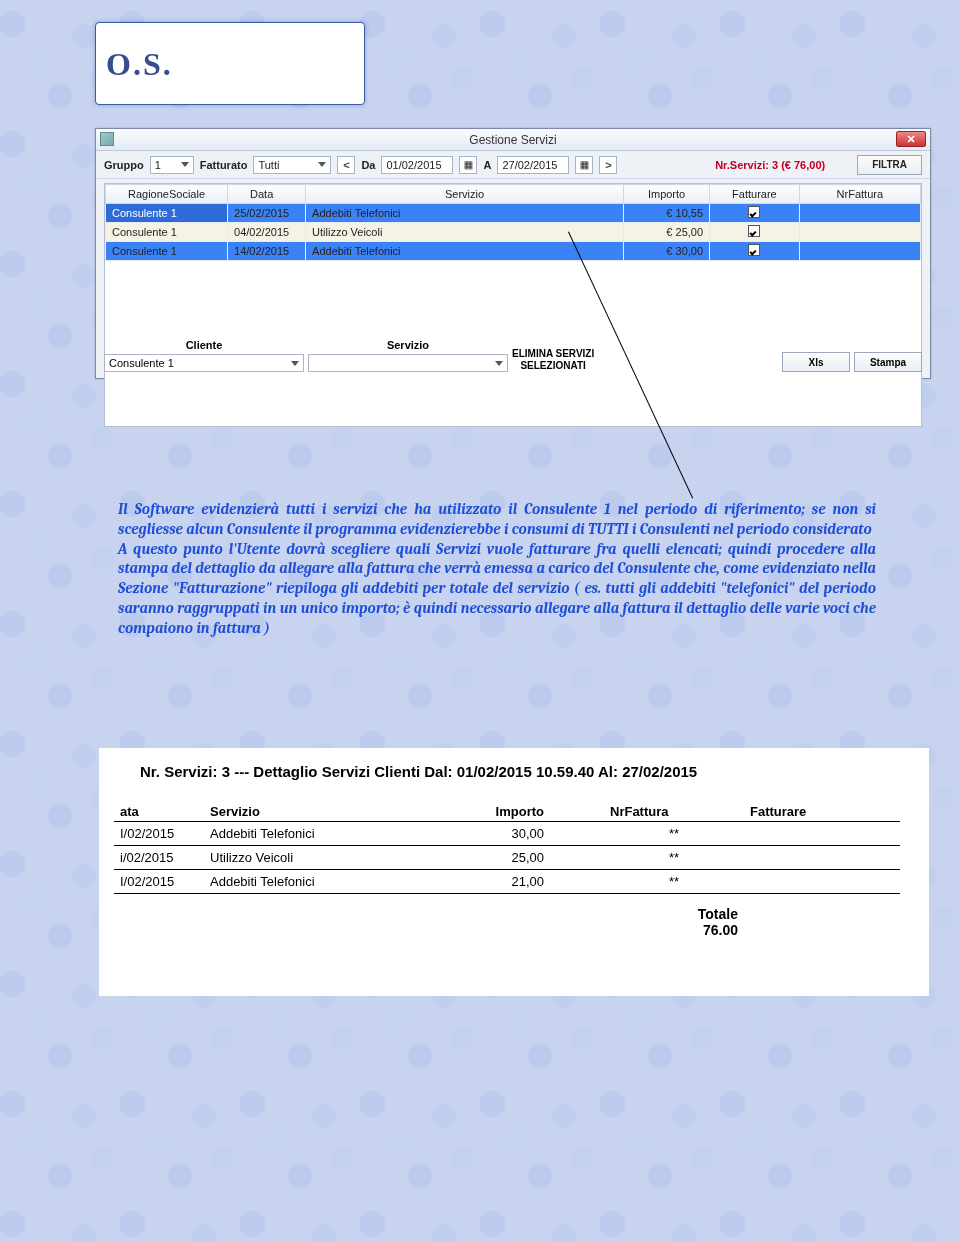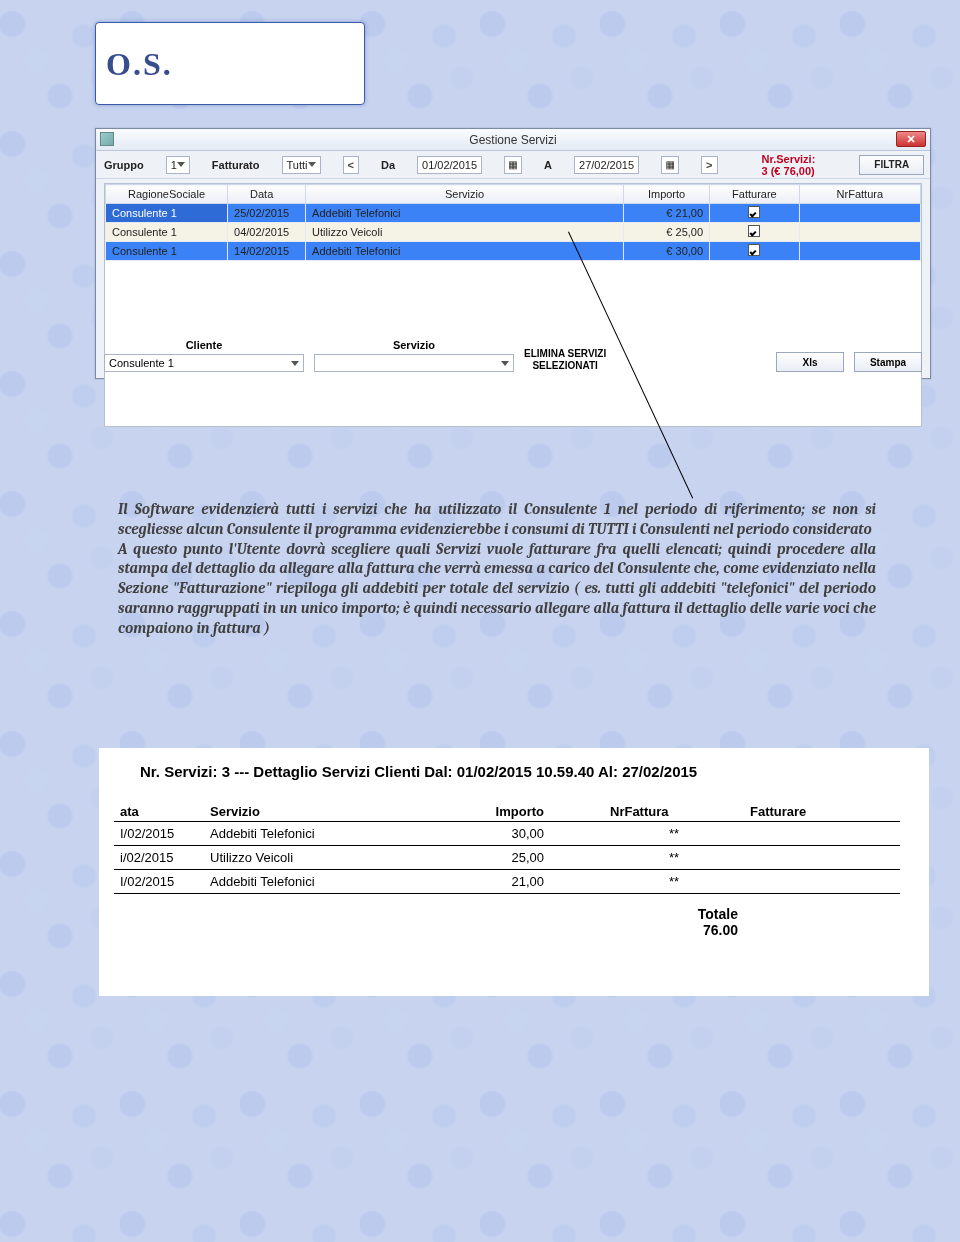--- a/index.html
+++ b/index.html
@@ -60,21 +60,21 @@
   .gs-titlebar .sysicon {
     position:absolute; left:4px; top:3px; width:14px; height:14px;
     background:linear-gradient(135deg,#9cc,#7aa); border:1px solid #688;
   }
   .gs-titlebar .close {
     position:absolute; right:4px; top:2px; width:30px; height:16px;
     background:linear-gradient(#e88,#c33); border:1px solid #922; border-radius:2px;
     color:#fff; font:700 11px/14px sans-serif; text-align:center;
   }
   .gs-toolbar {
-    height:28px; display:flex; align-items:center; gap:22px;
+    height:28px; display:flex; align-items:center; gap:6px;
     padding:0 8px; font:700 11px sans-serif; color:#222;
     border-bottom:1px solid #cdd6e4;
   }
   .gs-toolbar .lbl { font-weight:700; }
   .gs-tb-input, .gs-tb-btn, .gs-tb-sel {
     background:#fff; border:1px solid #aab4c6; height:18px;
     font:400 11px sans-serif; padding:0 4px; display:flex; align-items:center;
   }
   .gs-tb-sel { width:44px; justify-content:space-between;}
   .gs-tb-sel.wide{ width:78px;}
@@ -113,21 +113,21 @@
     position:relative;
   }
   .chkbox.on::after{
     content:""; position:absolute; left:1px; top:5px;
     width:4px; height:2px; border-left:2px solid #000; border-bottom:2px solid #000;
     transform:rotate(-45deg);
   }
 
   .gs-footer {
     position:absolute; bottom:6px; left:8px; right:8px; height:40px;
-    display:flex; align-items:flex-end; gap:10px; font:700 11px sans-serif;
+    display:flex; align-items:flex-end; gap:4px; font:700 11px sans-serif;
   }
   .gs-fcol { display:flex; flex-direction:column; align-items:center; gap:3px;}
   .gs-combo {
     width:200px; height:18px; background:#fff; border:1px solid #aab4c6;
     display:flex; align-items:center; justify-content:space-between; padding:0 4px;
     font:400 11px sans-serif; font-weight:400;
   }
   .gs-elim { font:700 10px sans-serif; text-align:center; line-height:1.2;}
   .gs-btn {
     background:linear-gradient(#fdfdfd,#e9edf4); border:1px solid #9aa7bd;
@@ -141,21 +141,21 @@
     background:#000;
     transform-origin:top left;
     transform:rotate(-25deg);
     z-index:5;
   }
 
   
   .body-text {
     position:absolute; top:500px; left:118px; width:758px;
     font:italic 700 15px/1.32 Cambria, Georgia, serif;
-    color:#404040;
+    color:#1d4ed8;
     text-align:justify;
   }
 
   
   .report {
     position:absolute; top:748px; left:99px; width:830px; height:248px;
     background:#fff; border:1px solid #fff;
     font-family:Arial,sans-serif; color:#000;
     padding:10px 28px 10px 14px;
   }
@@ -228,21 +228,21 @@
           <th style="text-align:center">Importo</th>
           <th style="text-align:center">Fatturare</th>
           <th style="text-align:center">NrFattura</th>
         </tr>
           </thead>
         <tbody id="grid-body">
             <tr class="sel">
               <td>Consulente 1</td>
               <td>25/02/2015</td>
               <td>Addebiti Telefonici</td>
-              <td class="num">€ 21,00</td>
+              <td class="num">€ 10,55</td>
               <td class="chk"><span class="chkbox on"></span></td>
               <td></td>
             </tr>
             <tr class="alt">
               <td>Consulente 1</td>
               <td>04/02/2015</td>
               <td>Utilizzo Veicoli</td>
               <td class="num">€ 25,00</td>
               <td class="chk"><span class="chkbox on"></span></td>
               <td></td>

